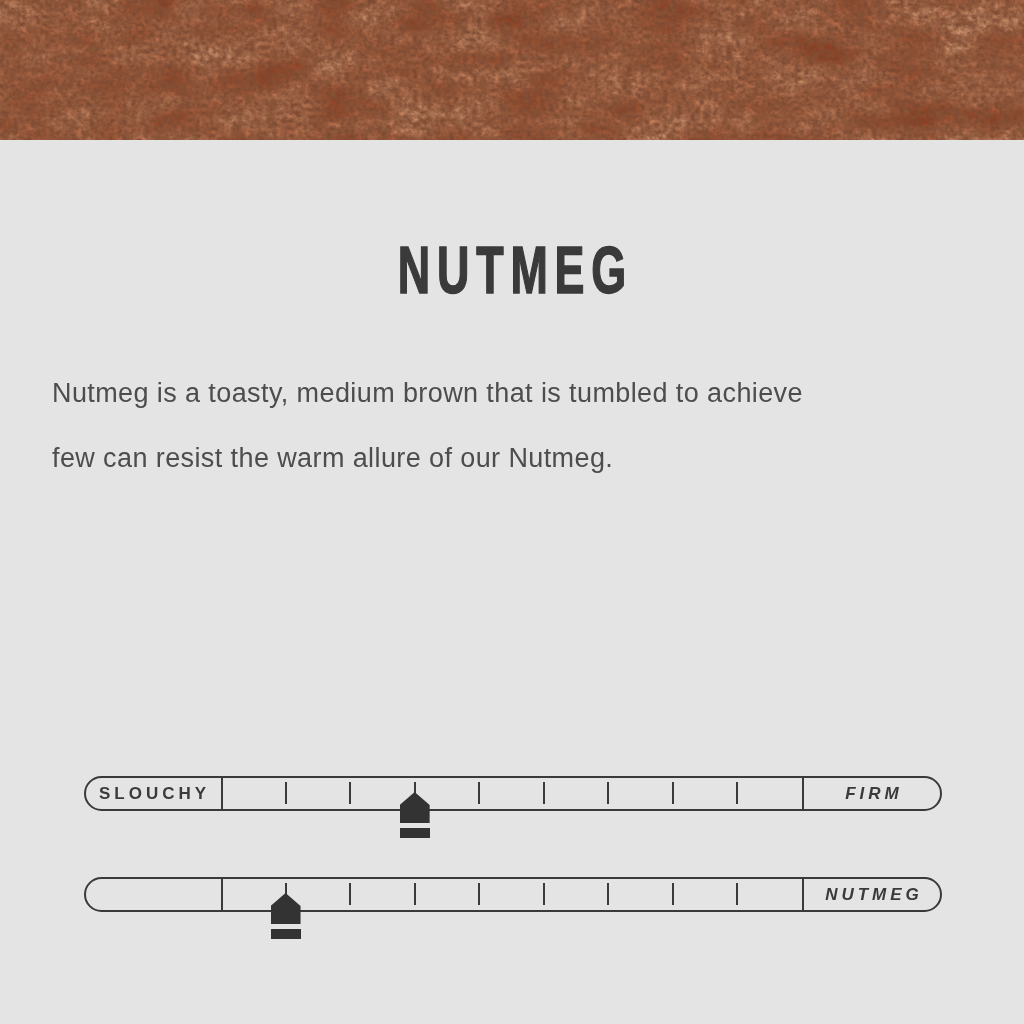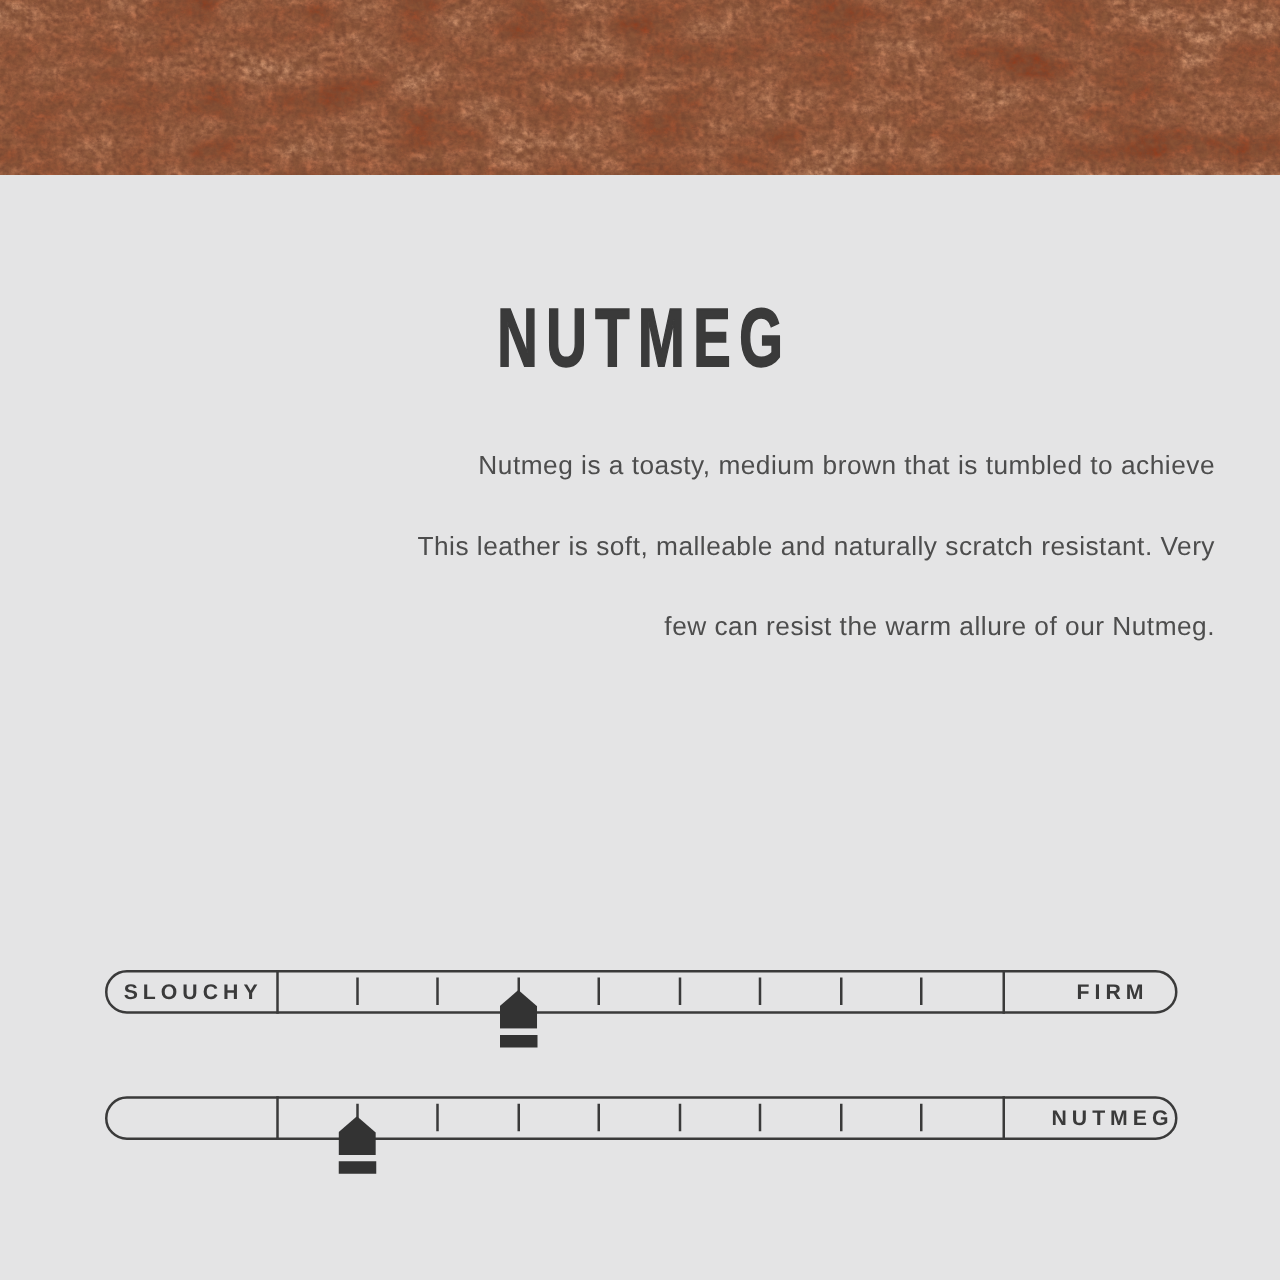--- a/index.html
+++ b/index.html
@@ -27,23 +27,23 @@
     text-align:center;
     font-size:66px;line-height:72px;font-weight:700;
     letter-spacing:10px;text-indent:10px;
     color:var(--ink);
     -webkit-text-stroke:1.5px var(--ink);
     transform:scaleX(0.68);
     transform-origin:50% 50%;
     white-space:nowrap;
   }
   .description{
-    position:absolute;top:341px;left:52px;width:920px;
-    text-align:right;
-    font-size:21px;line-height:64.7px;
+    position:absolute;top:361px;left:52px;width:920px;
+    text-align:left;
+    font-size:27px;line-height:64.7px;
     letter-spacing:0.4px;
     color:var(--body);
   }
   .description p{white-space:nowrap;}
   .scale{
     position:absolute;left:84px;width:858px;height:46px;
   }
   .scale-track{
     position:absolute;left:0;top:0;width:858px;height:35px;
     border:2px solid var(--ink);
@@ -57,21 +57,21 @@
   .scale-divider.right{left:718px;}
   .scale-label{
     position:absolute;top:0;height:35px;
     display:flex;align-items:center;justify-content:center;
     font-size:17px;font-weight:700;
     letter-spacing:4px;text-indent:4px;
     color:var(--ink);
     white-space:nowrap;
   }
   .scale-label.left{left:0;width:137px;}
-  .scale-label.right{left:734px;width:140px;}
+  .scale-label.right{left:718px;width:140px;font-style:italic;}
   .scale-ticks{
     position:absolute;left:137px;top:0;width:581px;height:35px;
     overflow:visible;
   }
   .tick{
     position:absolute;top:6px;height:22px;width:2px;
     background:var(--ink);
     transform:translateX(-50%);
   }
   .scale-marker{
@@ -112,21 +112,20 @@
       <rect width="1024" height="140" filter="url(#mottle)" opacity="0.95"></rect>
       <rect width="1024" height="140" filter="url(#pebbleDark)" opacity="0.85"></rect>
       <rect width="1024" height="140" filter="url(#pebbleFine)" opacity="0.8"></rect>
     </svg>
   </div>
 
   <h1 class="title">NUTMEG</h1>
 
   <div class="description">
     <p>Nutmeg is a toasty, medium brown that is tumbled to achieve</p>
-    <p>This leather is soft, malleable and naturally scratch resistant. Very</p>
     <p>few can resist the warm allure of our Nutmeg.</p>
   </div>
 
   <div class="scale" style="top:776px">
     <div class="scale-track"></div>
     <div class="scale-divider left"></div>
     <div class="scale-divider right"></div>
     <div class="scale-label left">SLOUCHY</div>
     <div class="scale-label right">FIRM</div>
     <div class="scale-ticks">

